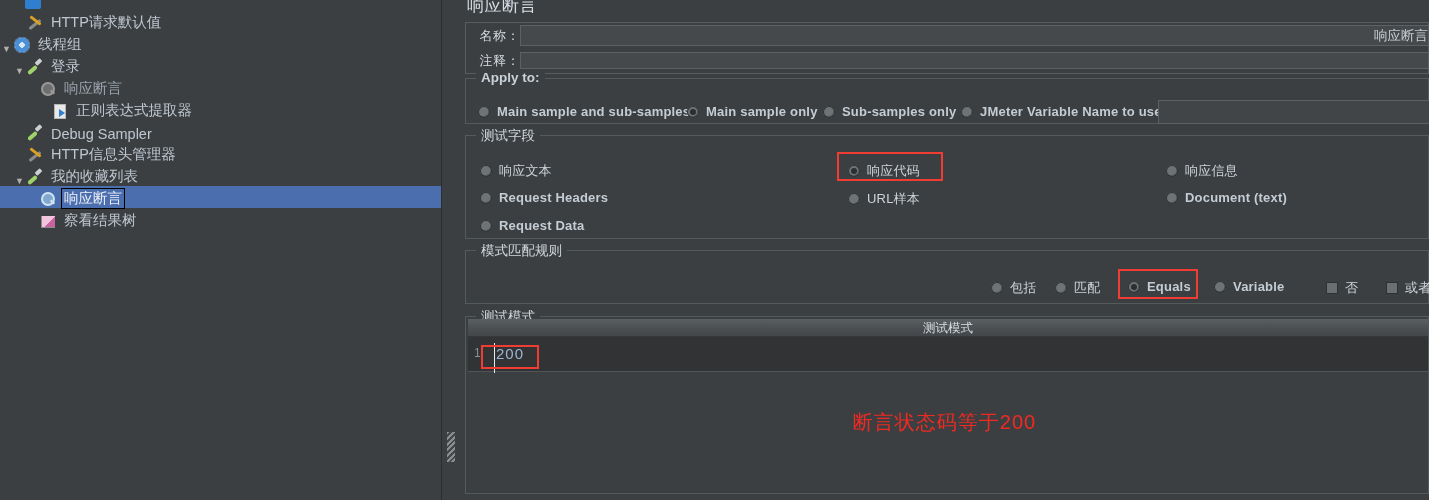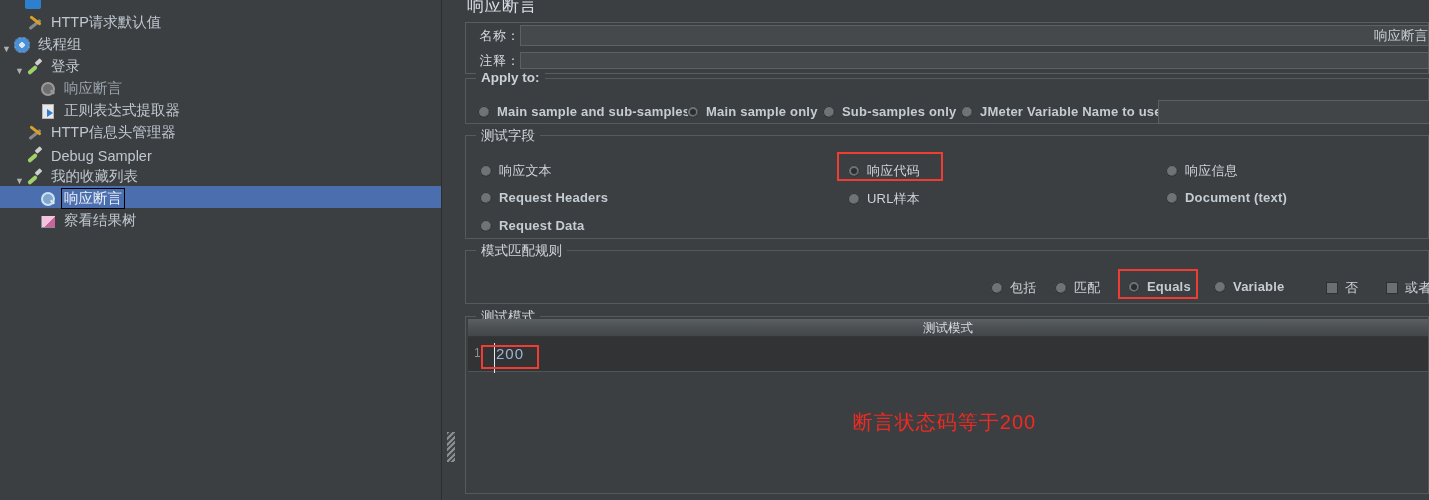--- a/index.html
+++ b/index.html
@@ -386,39 +386,39 @@
       <span class="lbl">登录</span>
     </div>
 
     <div class="tree-row dim" style="padding-left:39px">
       <span class="ico">
           <i class="ic-magnify grey"></i>
         </span>
       <span class="lbl">响应断言</span>
     </div>
 
-    <div class="tree-row" style="padding-left:39px">
+    <div class="tree-row" style="padding-left:51px">
       <span class="ico">
           <i class="ic-doc"></i>
         </span>
       <span class="lbl">正则表达式提取器</span>
     </div>
 
     <div class="tree-row" style="padding-left:26px">
       <span class="ico">
+          <i class="ic-pipette"></i>
+        </span>
+      <span class="lbl">Debug Sampler</span>
+    </div>
+
+    <div class="tree-row" style="padding-left:26px">
+      <span class="ico">
           <i class="ic-wrench"></i>
         </span>
       <span class="lbl">HTTP信息头管理器</span>
-    </div>
-
-    <div class="tree-row" style="padding-left:26px">
-      <span class="ico">
-          <i class="ic-pipette"></i>
-        </span>
-      <span class="lbl">Debug Sampler</span>
     </div>
 
     <div class="tree-row" style="padding-left:13px">
       <span class="twisty">▼</span>
       <span class="ico">
           <i class="ic-pipette"></i>
         </span>
       <span class="lbl">我的收藏列表</span>
     </div>
 

